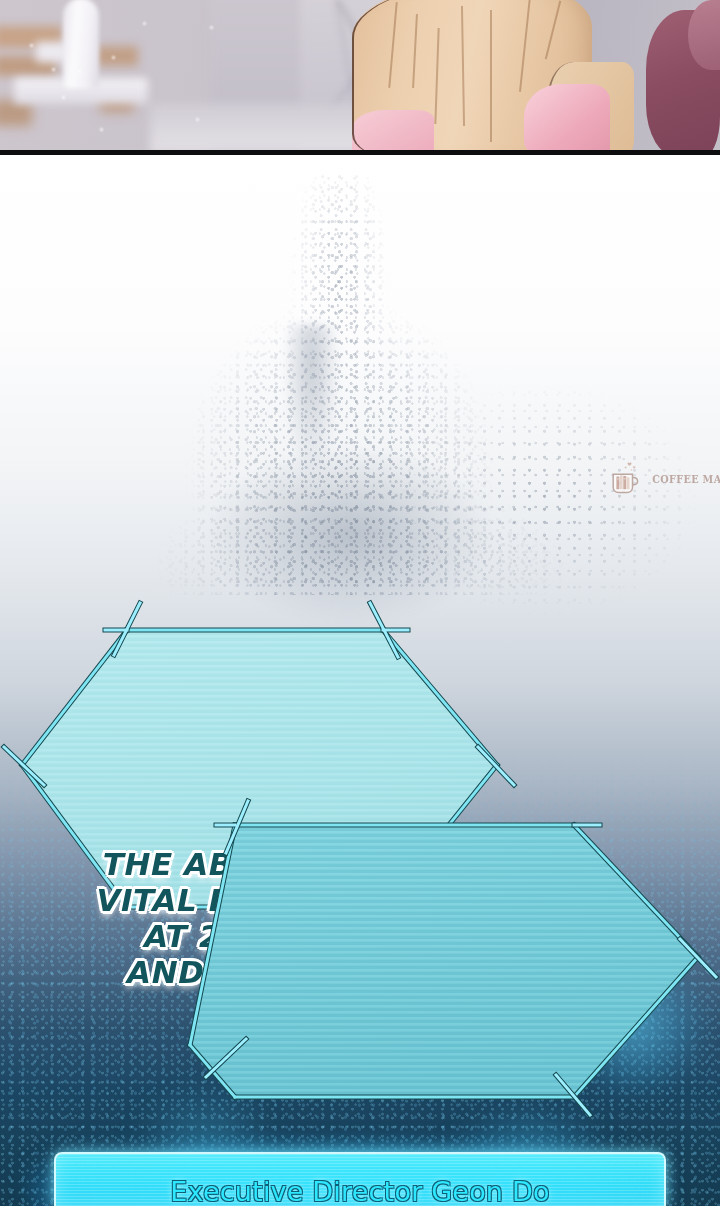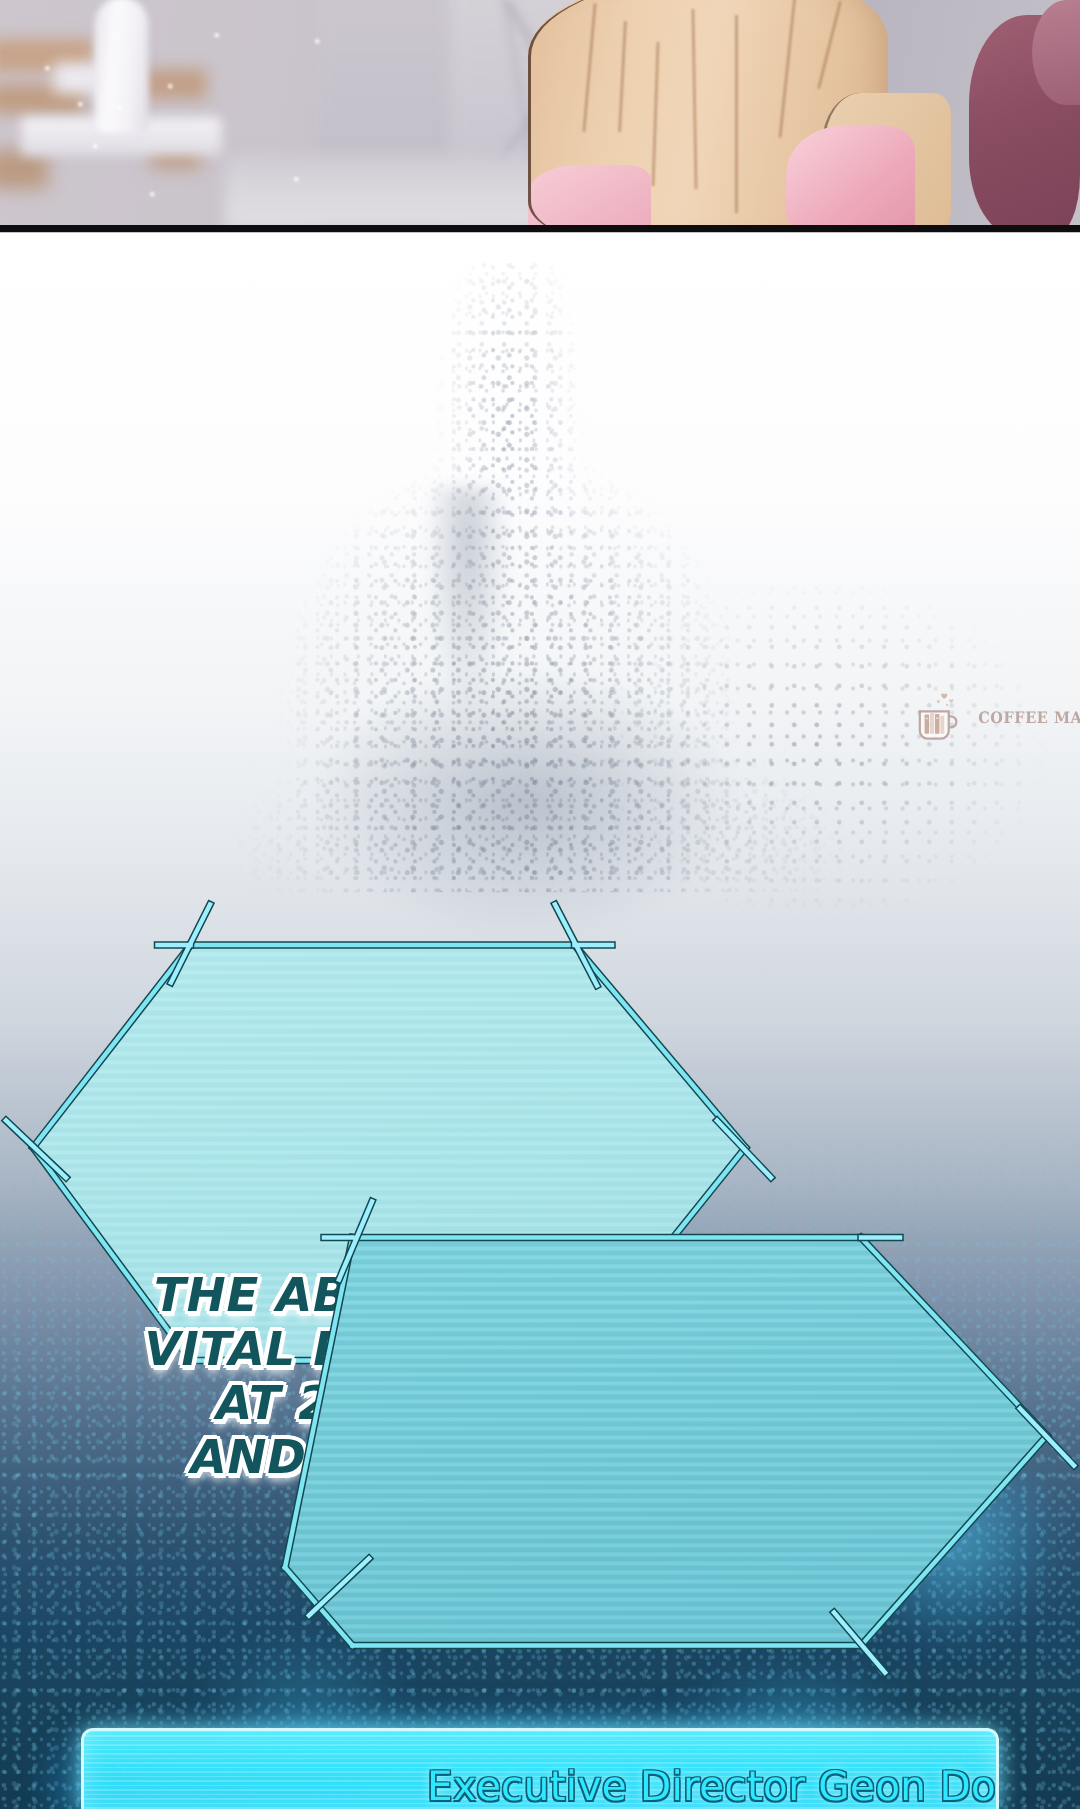--- a/index.html
+++ b/index.html
@@ -309,21 +309,21 @@
     border-radius: 8px 8px 0 0;
     box-shadow: 0 0 14px rgba(120,235,255,.8), inset 0 0 18px rgba(170,245,255,.5);
     display: flex; align-items: flex-end; justify-content: center;
     overflow: hidden;
   }
   .ui-panel::after {
     content: ""; position: absolute; inset: 0;
     background: repeating-linear-gradient(180deg, rgba(255,255,255,.20) 0 1px, transparent 1px 3px);
     pointer-events: none;
   }
-  #panel-name { flex: 1 1 auto; justify-content: flex-end; }
+  #panel-name { flex: 1 1 auto; }
   #panel-time { flex: 0 0 170px; }
   .ui-text {
     position: relative; z-index: 2;
     font-family: "DejaVu Sans", sans-serif;
     font-size: 27px;
     font-weight: 400;
     color: #2ee8ff;
     letter-spacing: .2px;
     line-height: 1;
     padding-bottom: 1px;

